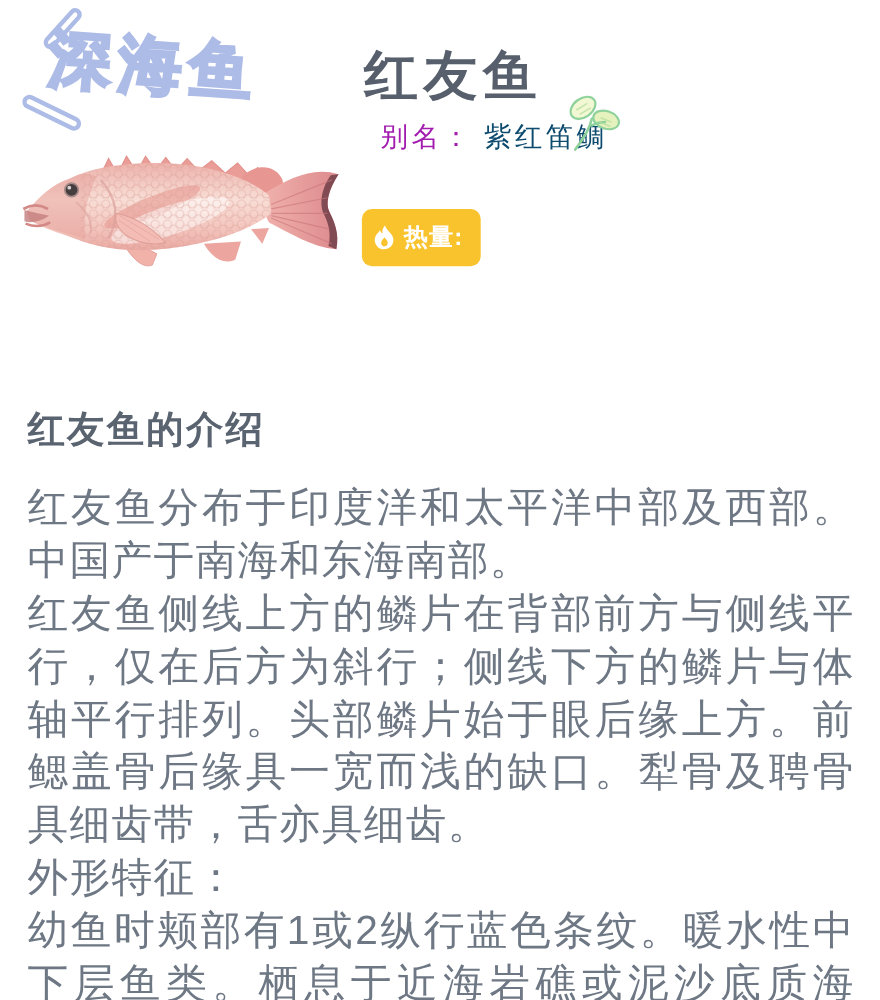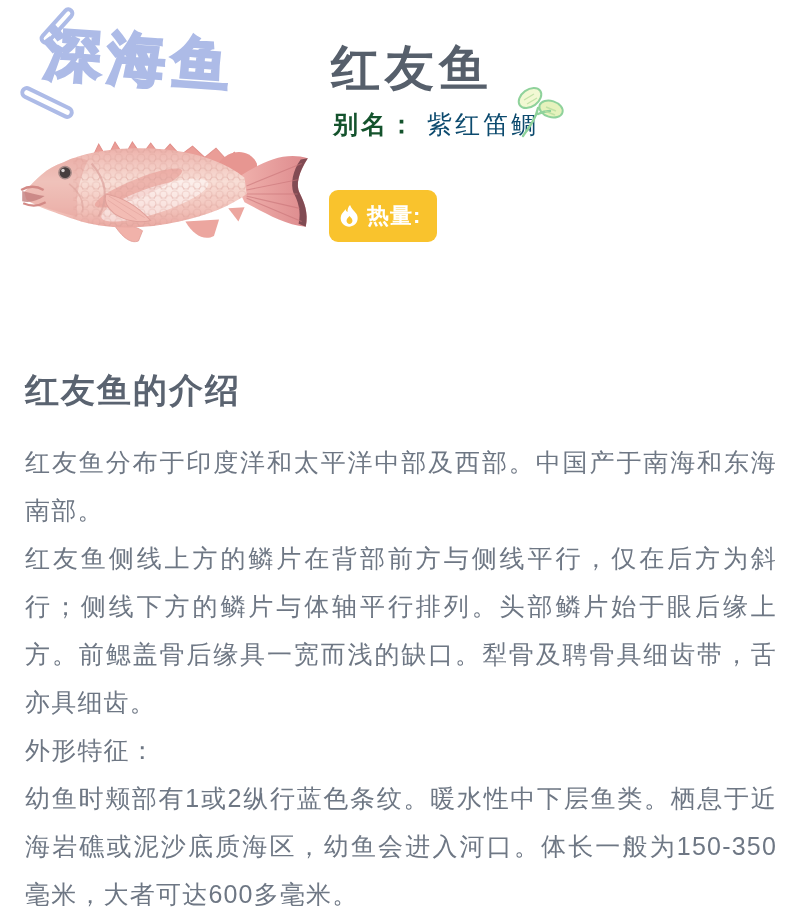--- a/index.html
+++ b/index.html
@@ -39,21 +39,21 @@
   .title {
     position:absolute; left:331px; top:36px;
     font-size:49px; font-weight:700; letter-spacing:5px;
     color:#565f6b;
   }
   .alias-row {
     position:absolute; left:333px; top:108px;
     font-size:25px; letter-spacing:3px;
     display:flex; align-items:center;
   }
-  .alias-label { color:#14532d; font-weight:700; }
+  .alias-label { color:#a21caf; font-weight:400;margin-left:13px; }
   .alias-value { color:#0c4a6e; margin-left:10px;text-align:right; }
 
   .sprout { position:absolute; left:510px; top:84px; width:58px; height:58px; }
   .sprout svg { width:100%; height:100%; display:block; }
 
   
   .calorie-badge {
     position:absolute; left:329px; top:190px;
     height:52px; padding:0 16px 0 10px;
     background:#F9C32D;
@@ -65,21 +65,21 @@
     color:#ffffff; font-weight:700; font-size:22px; letter-spacing:1px;
   }
 
   
   .article { position:absolute; left:25px; top:352px; width:752px; }
   .article h2 {
     font-size:34px; font-weight:700; color:#5a6370;
     letter-spacing:2px; margin:16px 0 24px 0;
   }
   .article p {
-    font-size:25px; line-height:48px; letter-spacing:1.2px;
+    font-size:37px; line-height:48px; letter-spacing:1.2px;
     color:#6e7784; margin:0;
     text-align:justify; text-justify:inter-ideograph;
   }
 </style>
 </head>
 <body>
 
 <div class="page">
 
   <div class="logo-wrap">

